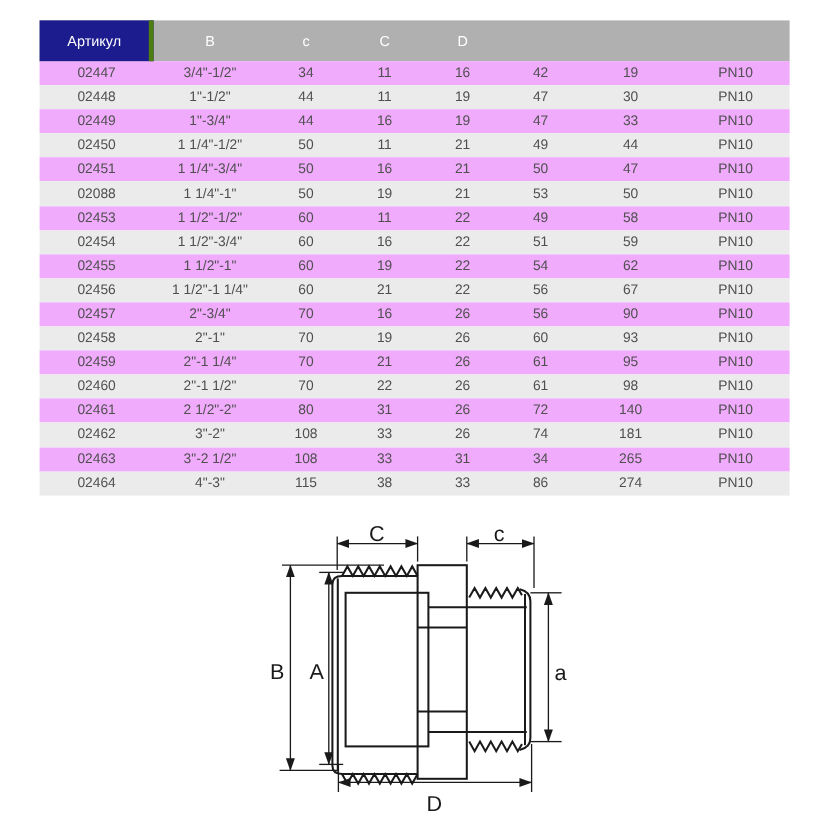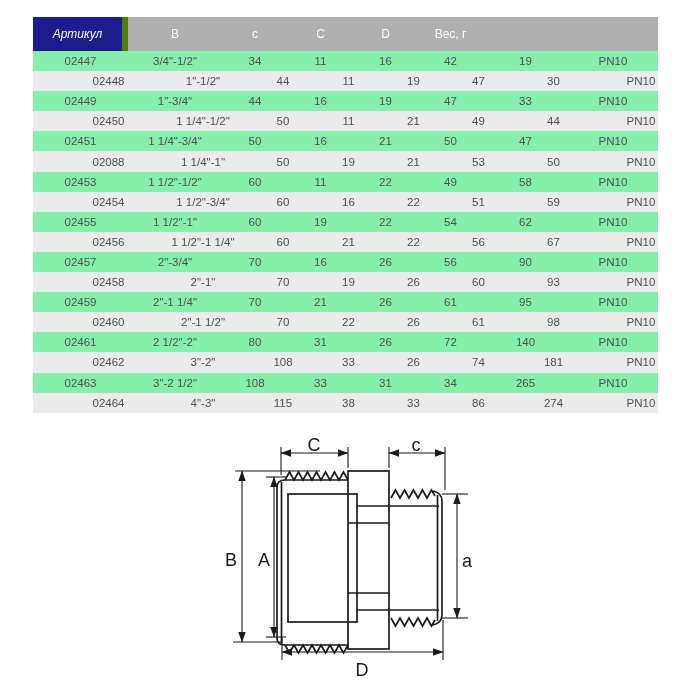--- a/index.html
+++ b/index.html
@@ -16,25 +16,24 @@
     grid-template-columns:95px 94px 66px 65px 65px 65px 85px 90px;
   }
   .thead { height:34px; background:var(--header-bg,#b0b0b0); }
   .th {
     color:var(--header-text,#ffffff); font-size:12px;
     display:flex; align-items:center; justify-content:center;
     box-sizing:border-box;
   }
   .th-accent {
     background:var(--header-accent-bg,#1c1c8f);
-    border-right:6px solid #4d7c0f;
-    font-style:italic;
-  }
-  .tr { height:20.1px; background:#86efac; }
-  .tr.alt { background:var(--row-stripe,#ebebeb);padding-left:28px; }
+    border-right:4px solid #4d7c0f;
+  }
+  .tr { height:20.1px; background:#f0abfc; }
+  .tr.alt { background:var(--row-stripe,#ebebeb); }
   .td {
     color:var(--row-text,#4f4f4f); font-size:11.5px;
     display:flex; align-items:center; justify-content:center;
     white-space:nowrap;
   }
 
   
   .diagram { position:absolute; left:180px; top:430px; }
   .body-line { stroke:var(--line-color,#1a1a1a); stroke-width:1.7; fill:none; }
   .dim-line  { stroke:var(--line-color,#1a1a1a); stroke-width:1.1; fill:none; }
@@ -43,21 +42,20 @@
 </head>
 <body>
 
 <div class="spec-table">
   <div class="thead">
     <div class="th th-accent">Артикул</div>
     <div class="th">B</div>
     <div class="th">c</div>
     <div class="th">C</div>
     <div class="th">D</div>
-    <div class="th">Вес, г</div>
   </div>
   <div id="tbody">
       <div class="tr">
         <div class="td">02447</div>
         <div class="td">3/4"-1/2"</div>
         <div class="td">34</div>
         <div class="td">11</div>
         <div class="td">16</div>
         <div class="td">42</div>
         <div class="td">19</div>

